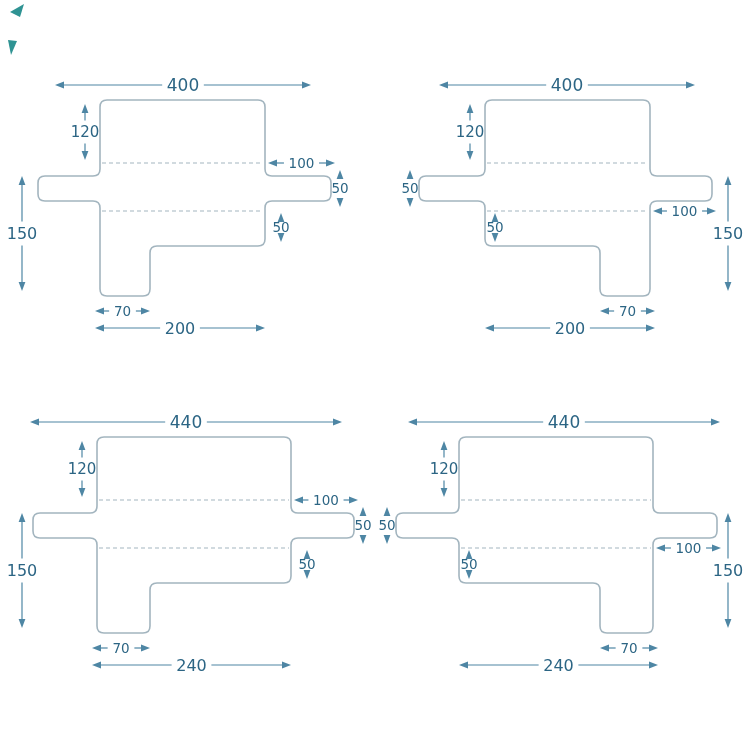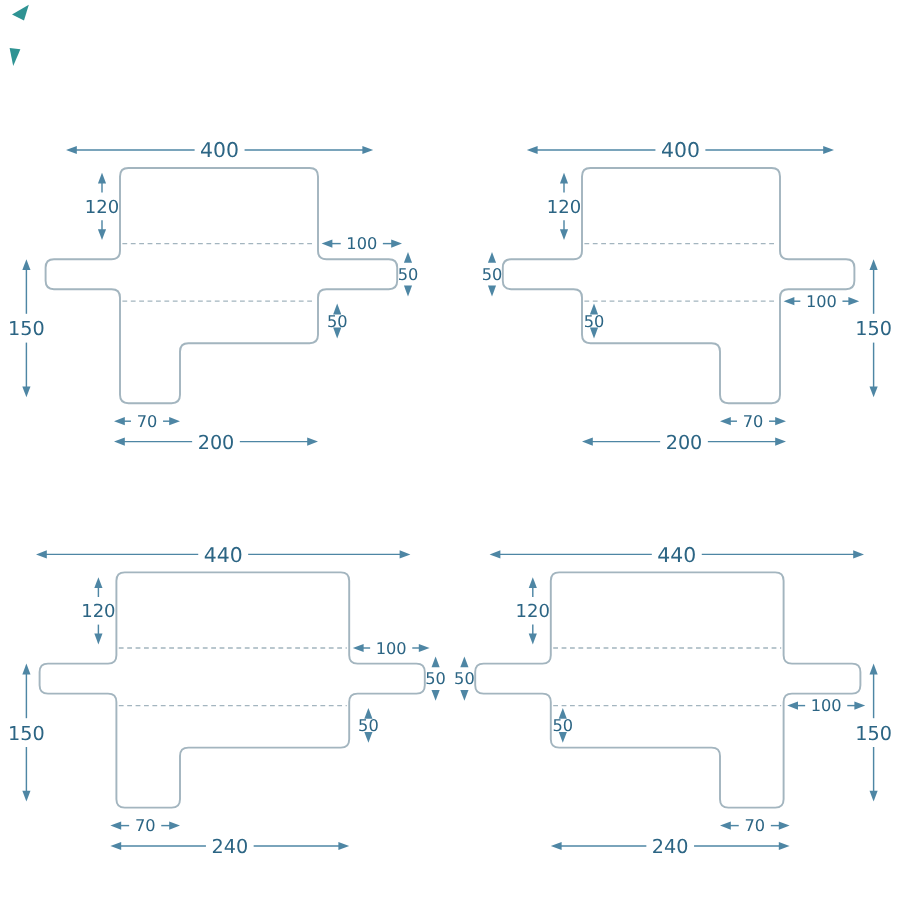--- a/index.html
+++ b/index.html
@@ -1,20 +1,20 @@
 <!DOCTYPE html>
 <html><head>
 <meta charset="utf-8">
 <style>
   html,body{margin:0;padding:0;background:#ffffff;}
   .page{position:relative;width:750px;height:750px;background:#ffffff;overflow:hidden;
         font-family:"DejaVu Sans", sans-serif;}
   .grid{position:absolute;inset:0;display:grid;
         grid-template-columns:375px 375px;grid-template-rows:375px 375px;}
-  .cell{width:375px;height:375px;overflow:visible;margin-top:40px;}
+  .cell{width:375px;height:375px;overflow:visible;}
   .cell svg{display:block;width:375px;height:375px;overflow:visible;}
   .cell.row2 svg{transform:translateY(-38px);}
   svg text{font-family:"DejaVu Sans", sans-serif;}
   .stray{position:absolute;left:0;top:0;}
 </style>
 </head>
 <body>
 
 <div class="page">
   <div class="grid">

